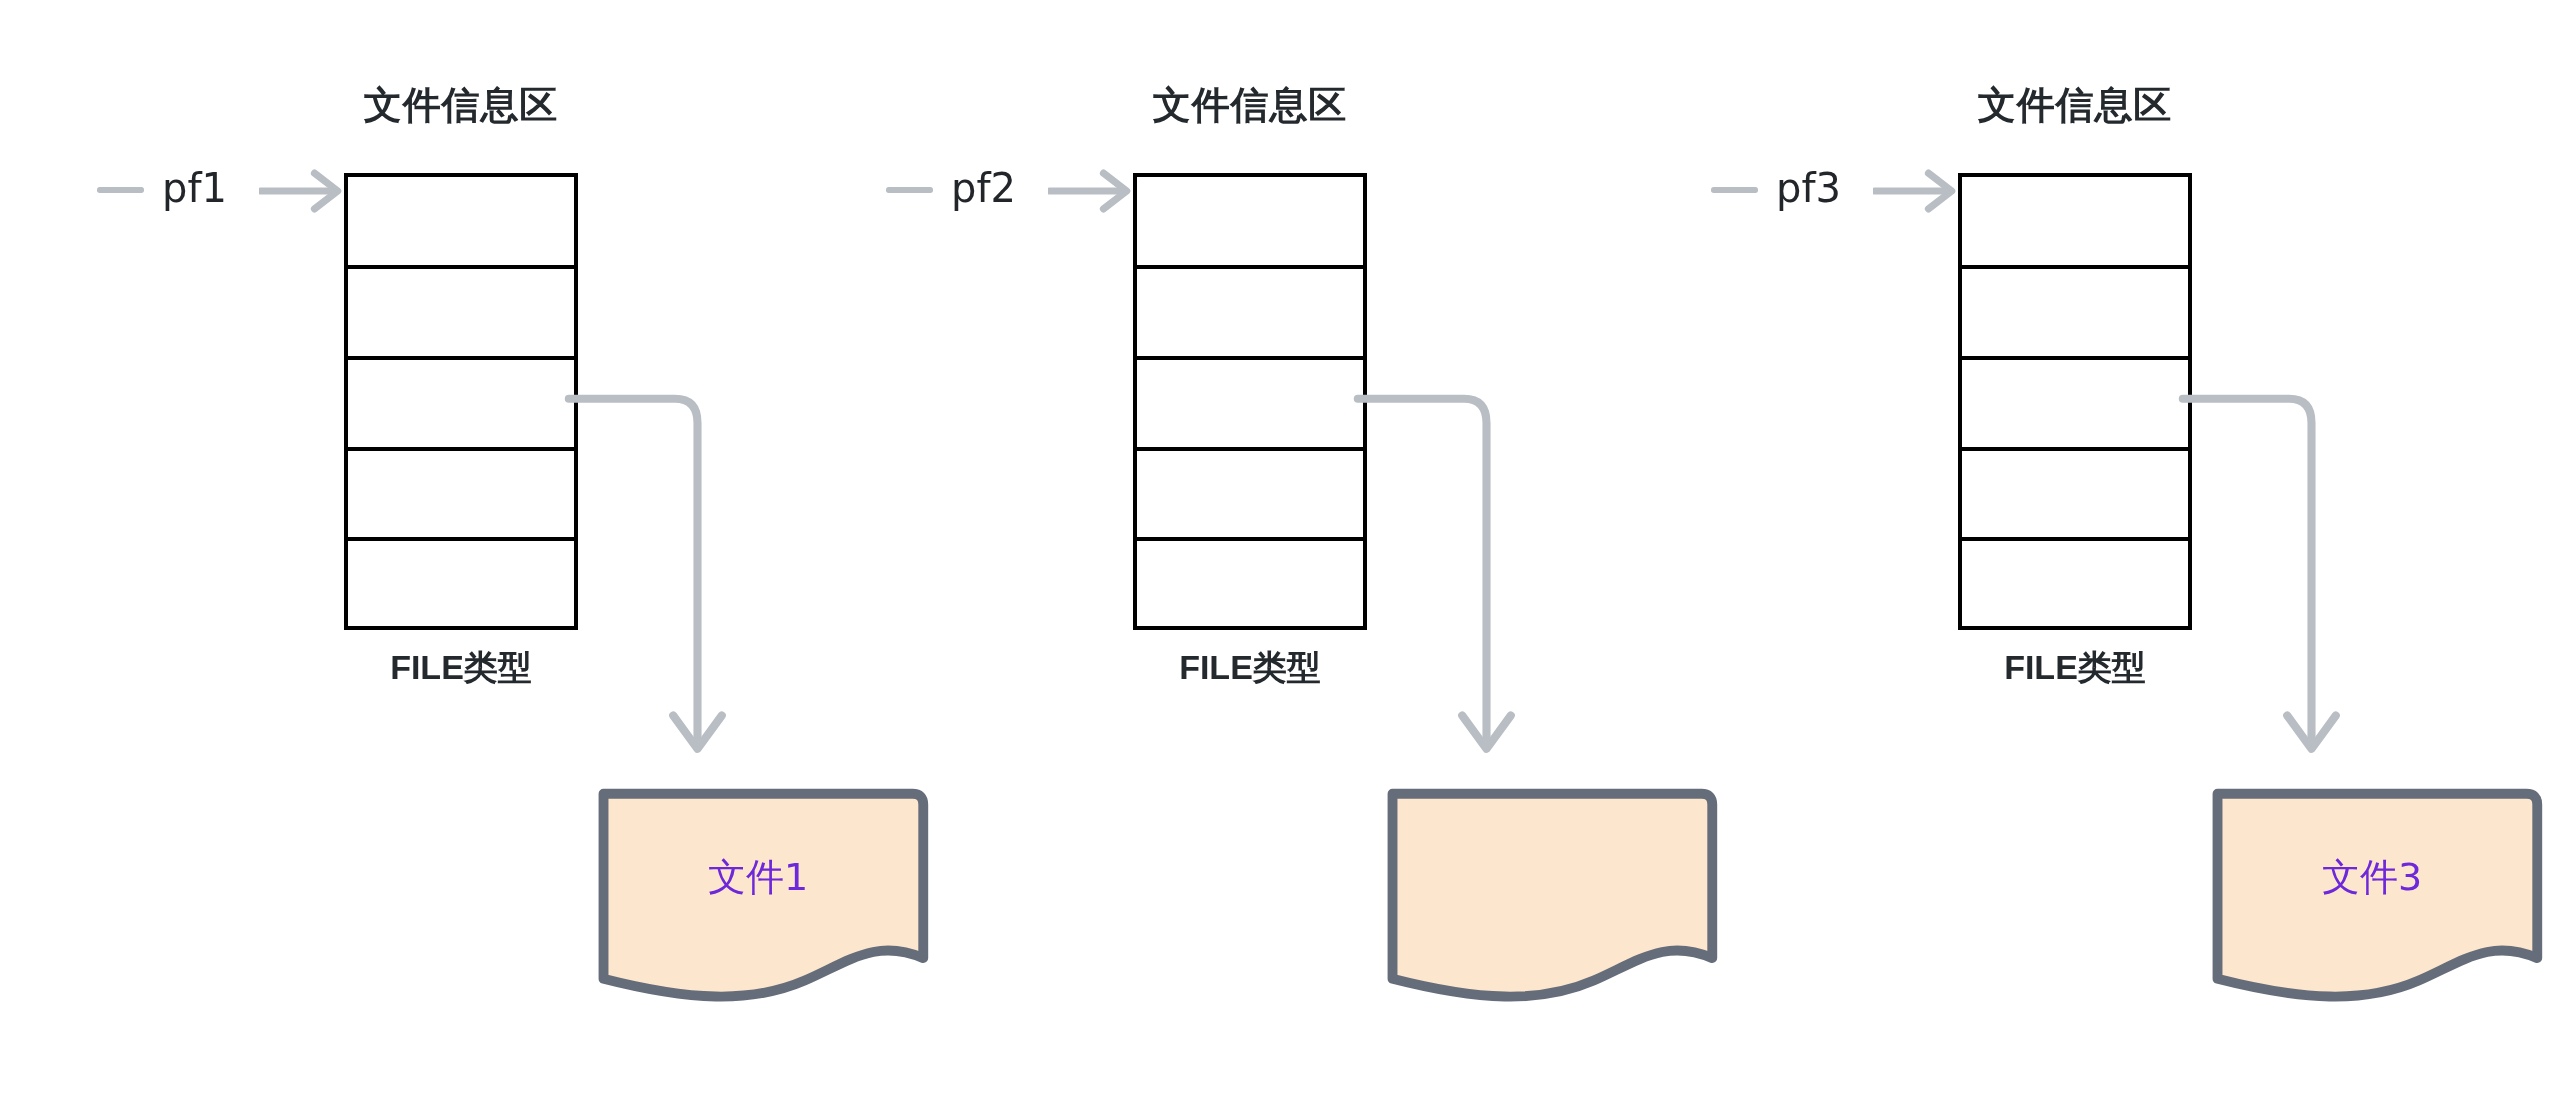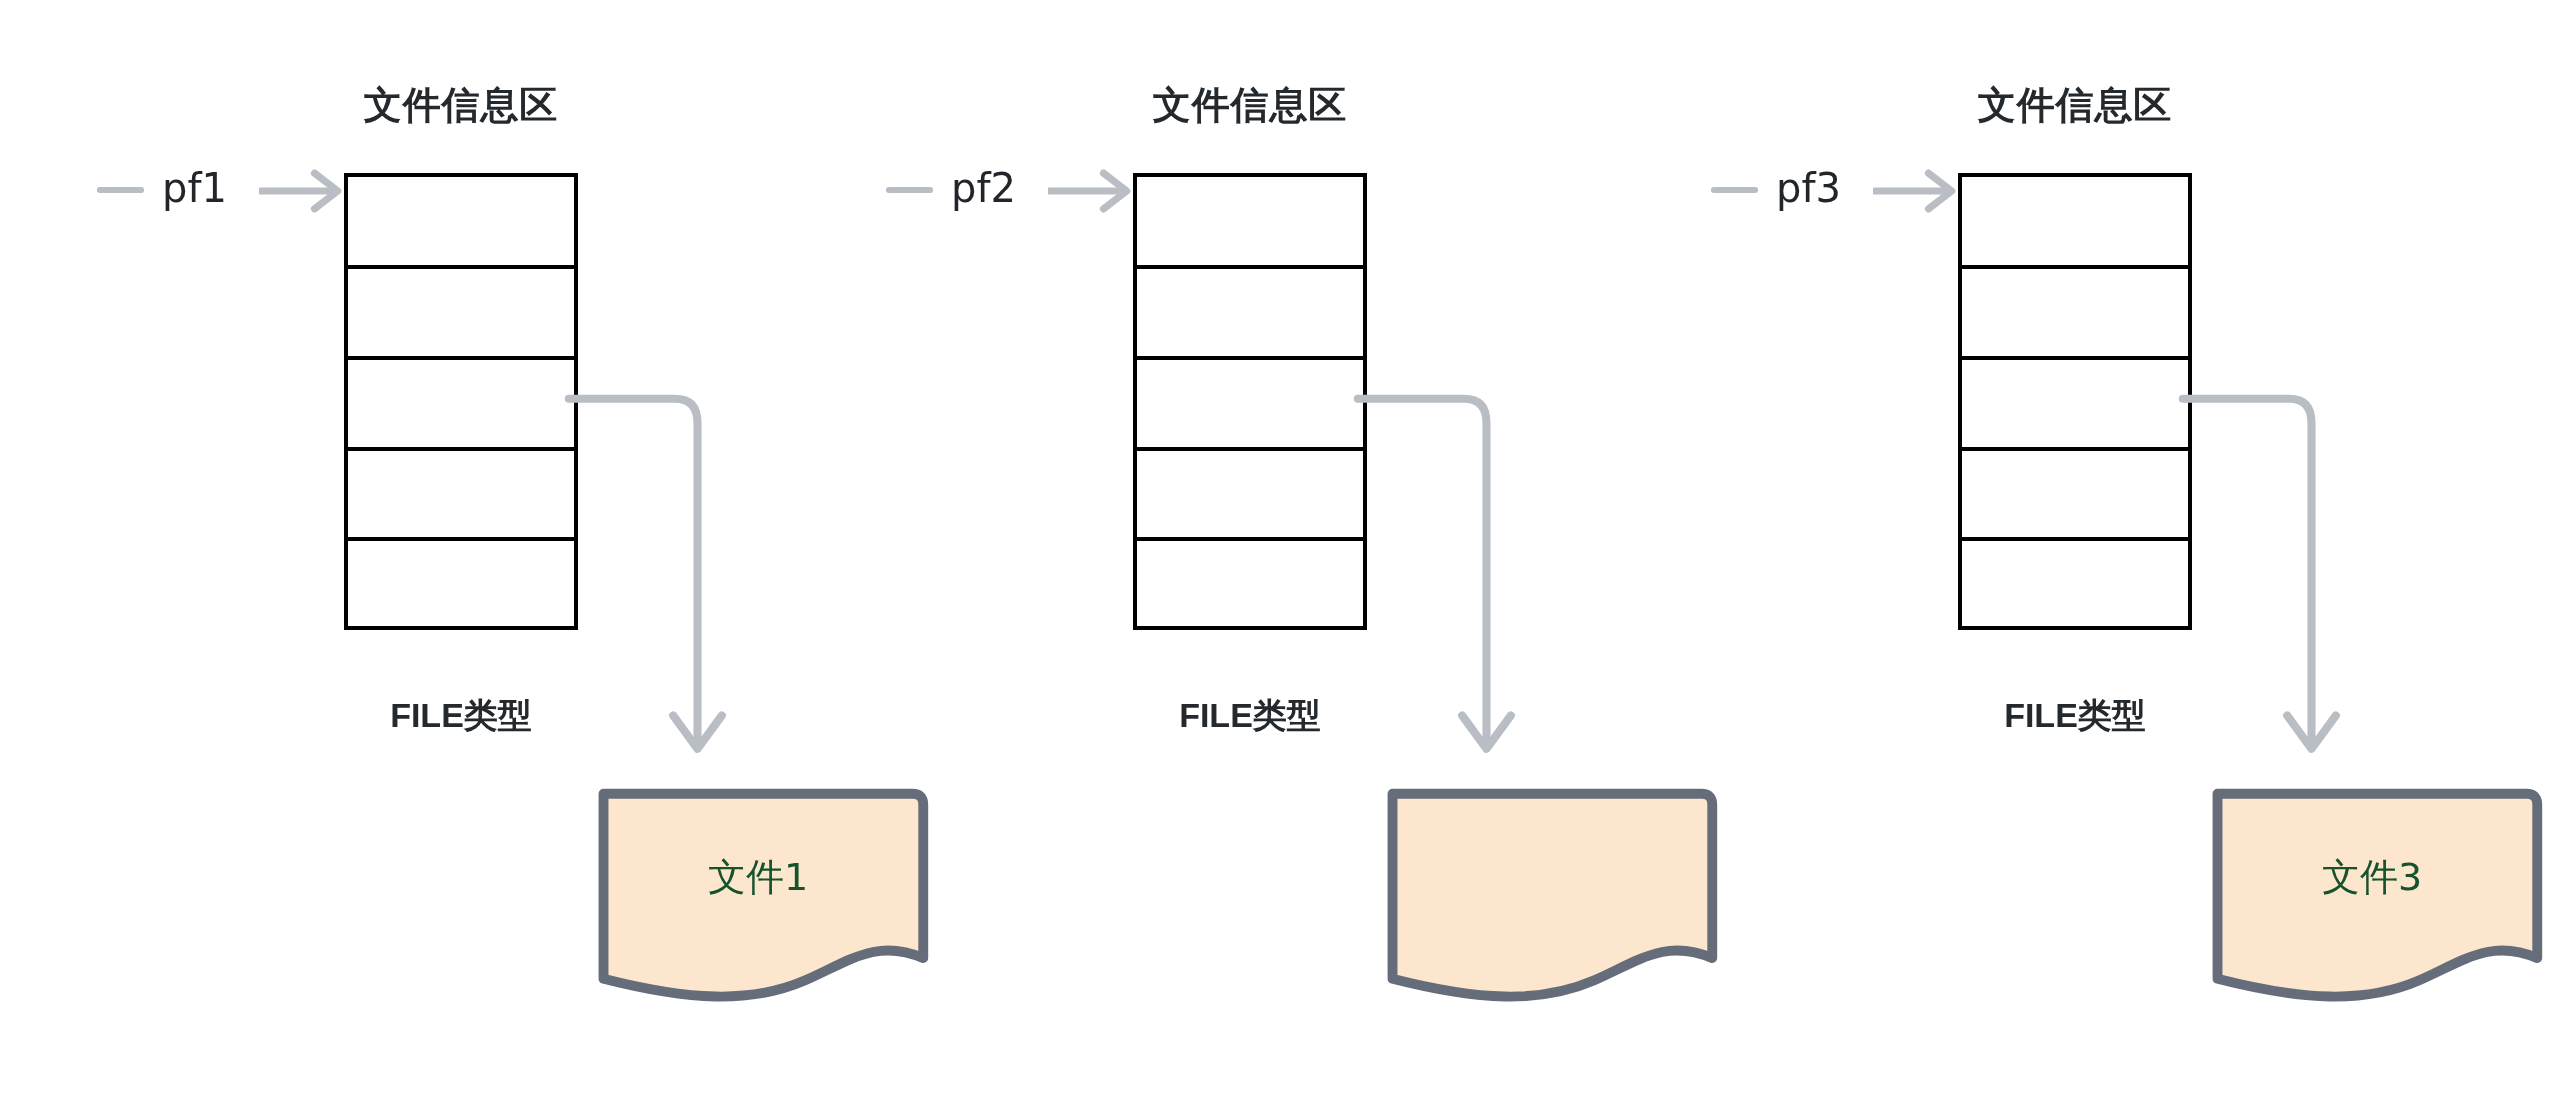--- a/index.html
+++ b/index.html
@@ -81,21 +81,20 @@
     position:absolute;
     top:650px;
     left:344px;
     width:234px;
     text-align:center;
     font-size:34px;
     font-weight:bold;
     color:#24292e;
     line-height:1;
     white-space:nowrap;
-    margin-top:48px;
   }
 
   
   .connector{
     position:absolute;
     left:567px; top:378px;
     width:252px; height:414px;
     overflow:visible;
   }
 
@@ -106,21 +105,21 @@
     width:356px; height:238px;
   }
   .doc-label{
     position:absolute;
     left:580px; top:774px;
     width:356px; height:207px;
     display:flex;
     align-items:center;
     justify-content:center;
     font-size:38px;
-    color:#14532d;
+    color:#6d28d9;
     pointer-events:none;
     font-family:"DejaVu Sans",sans-serif;
   }
 </style>
 </head>
 <body>
 
 <div id="stage">
 
   <div class="group" style="left:0px;">

